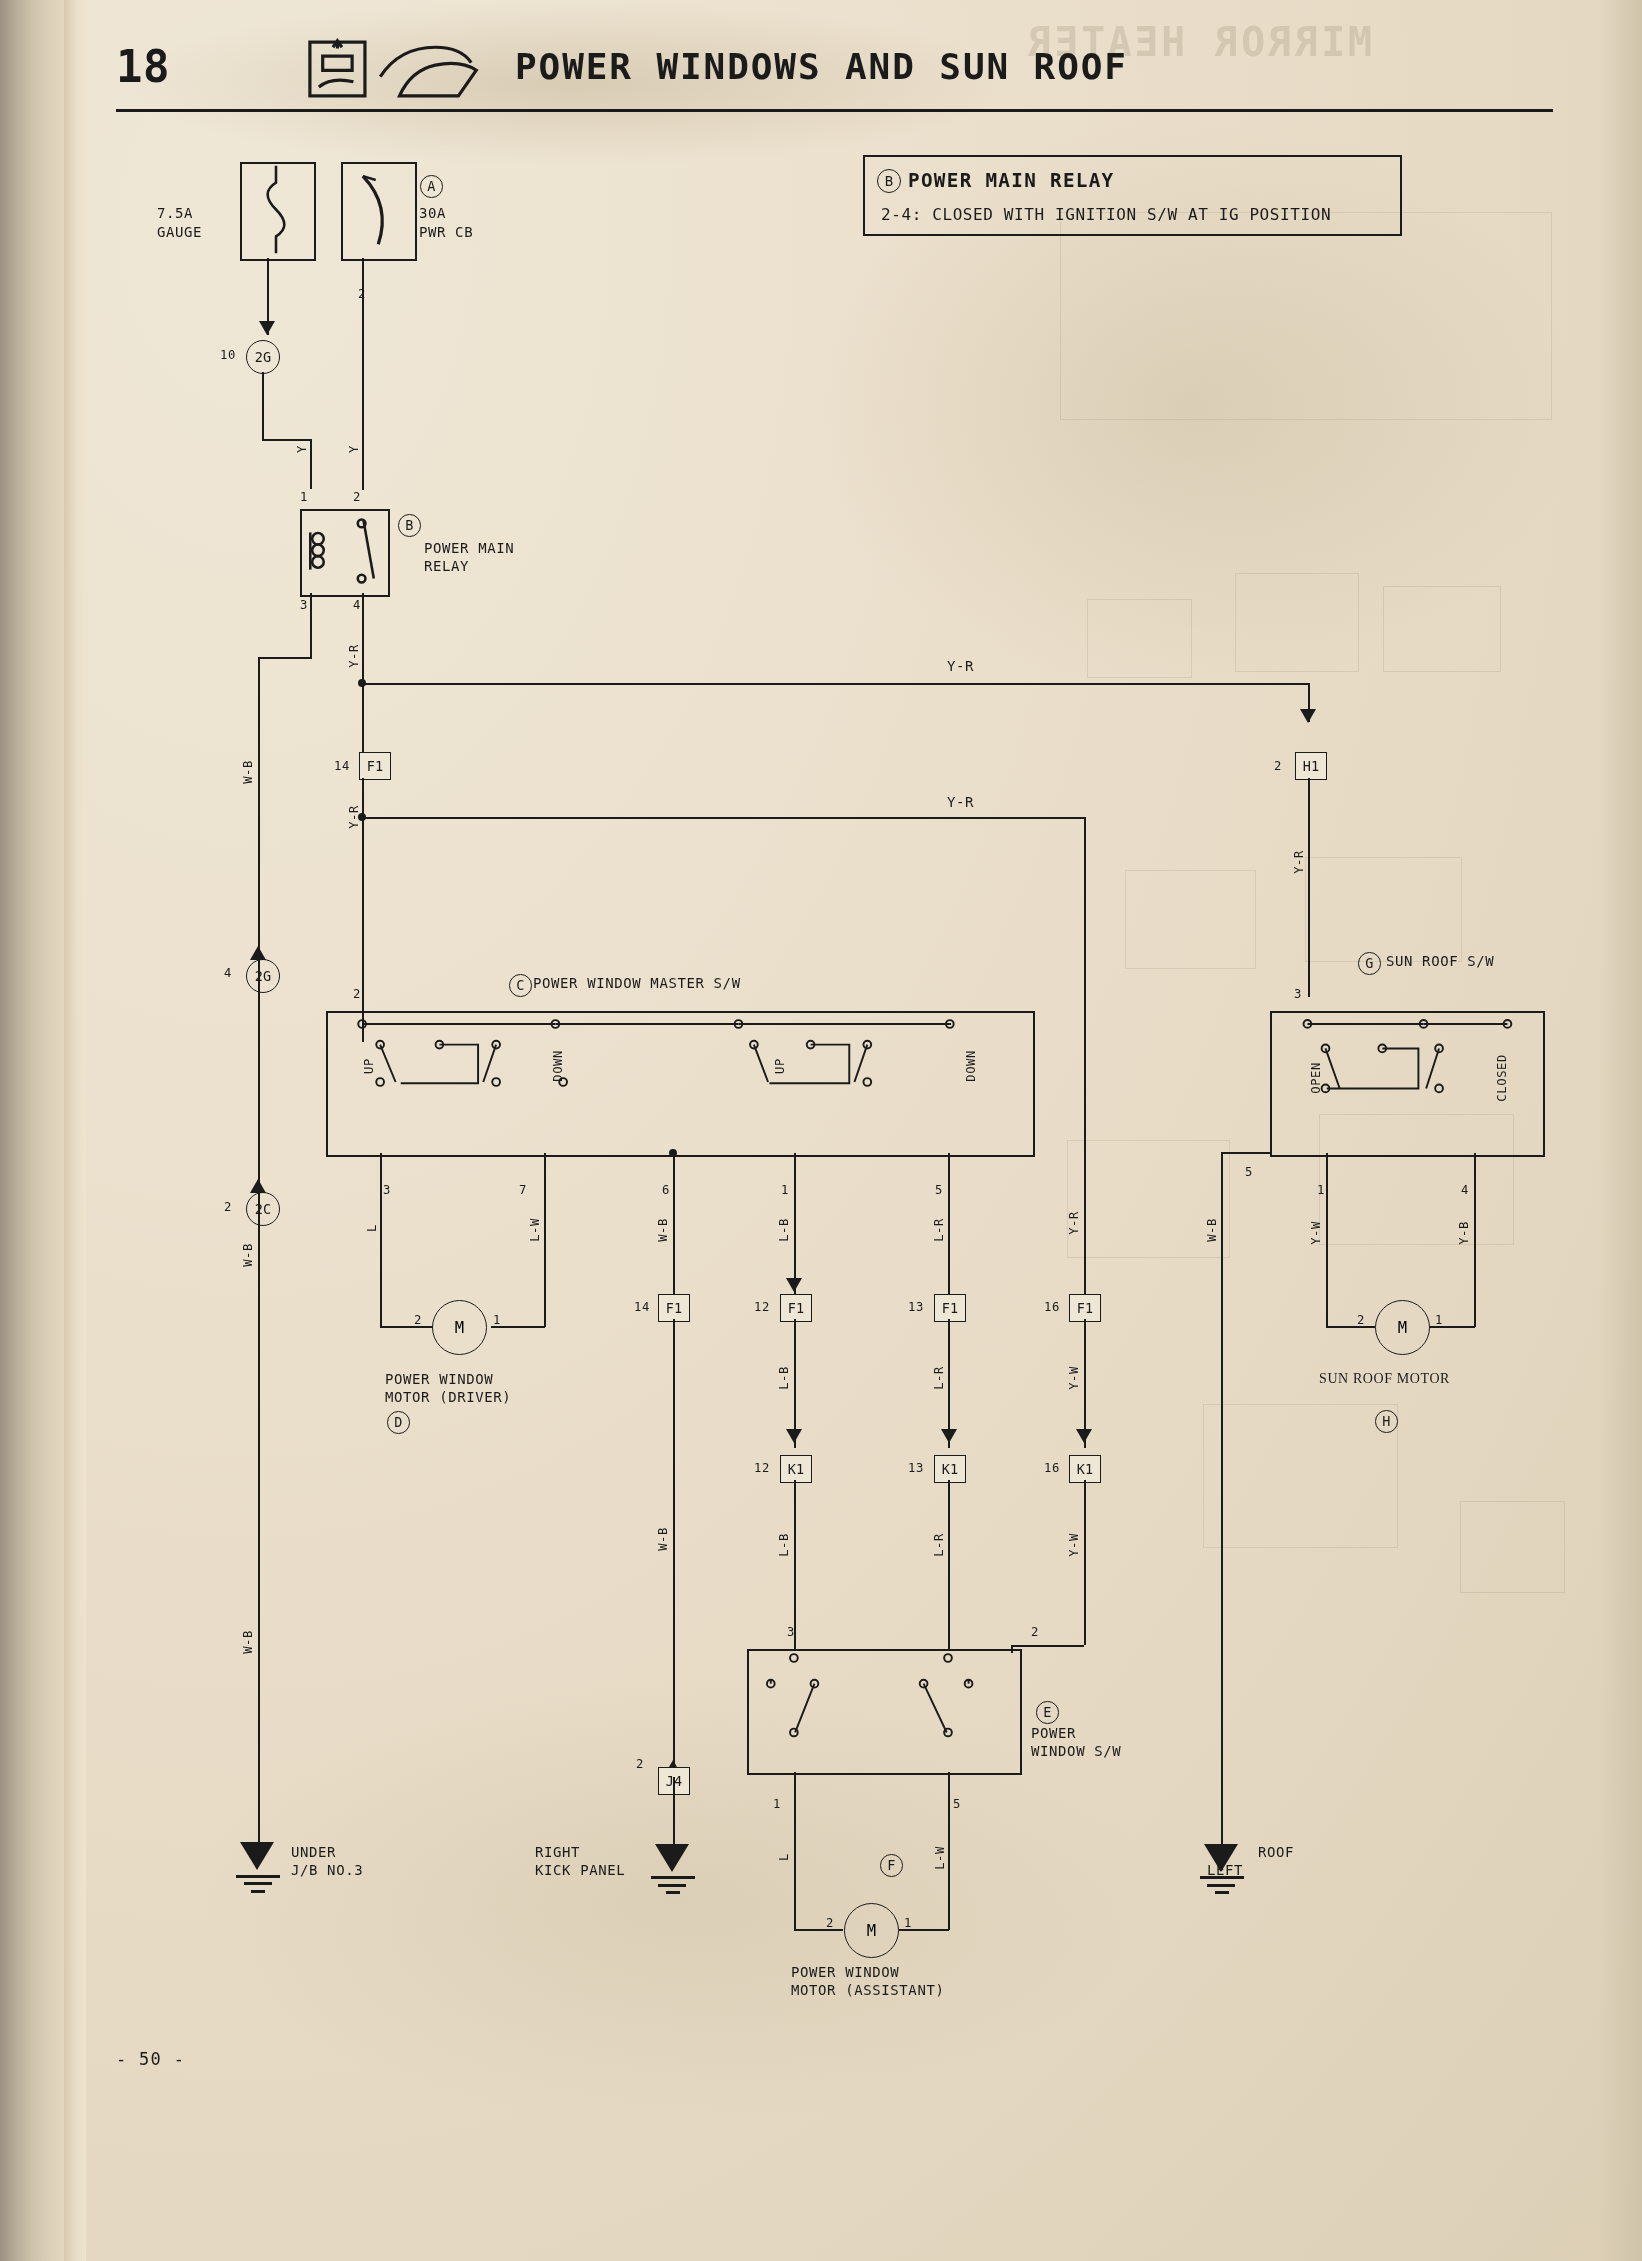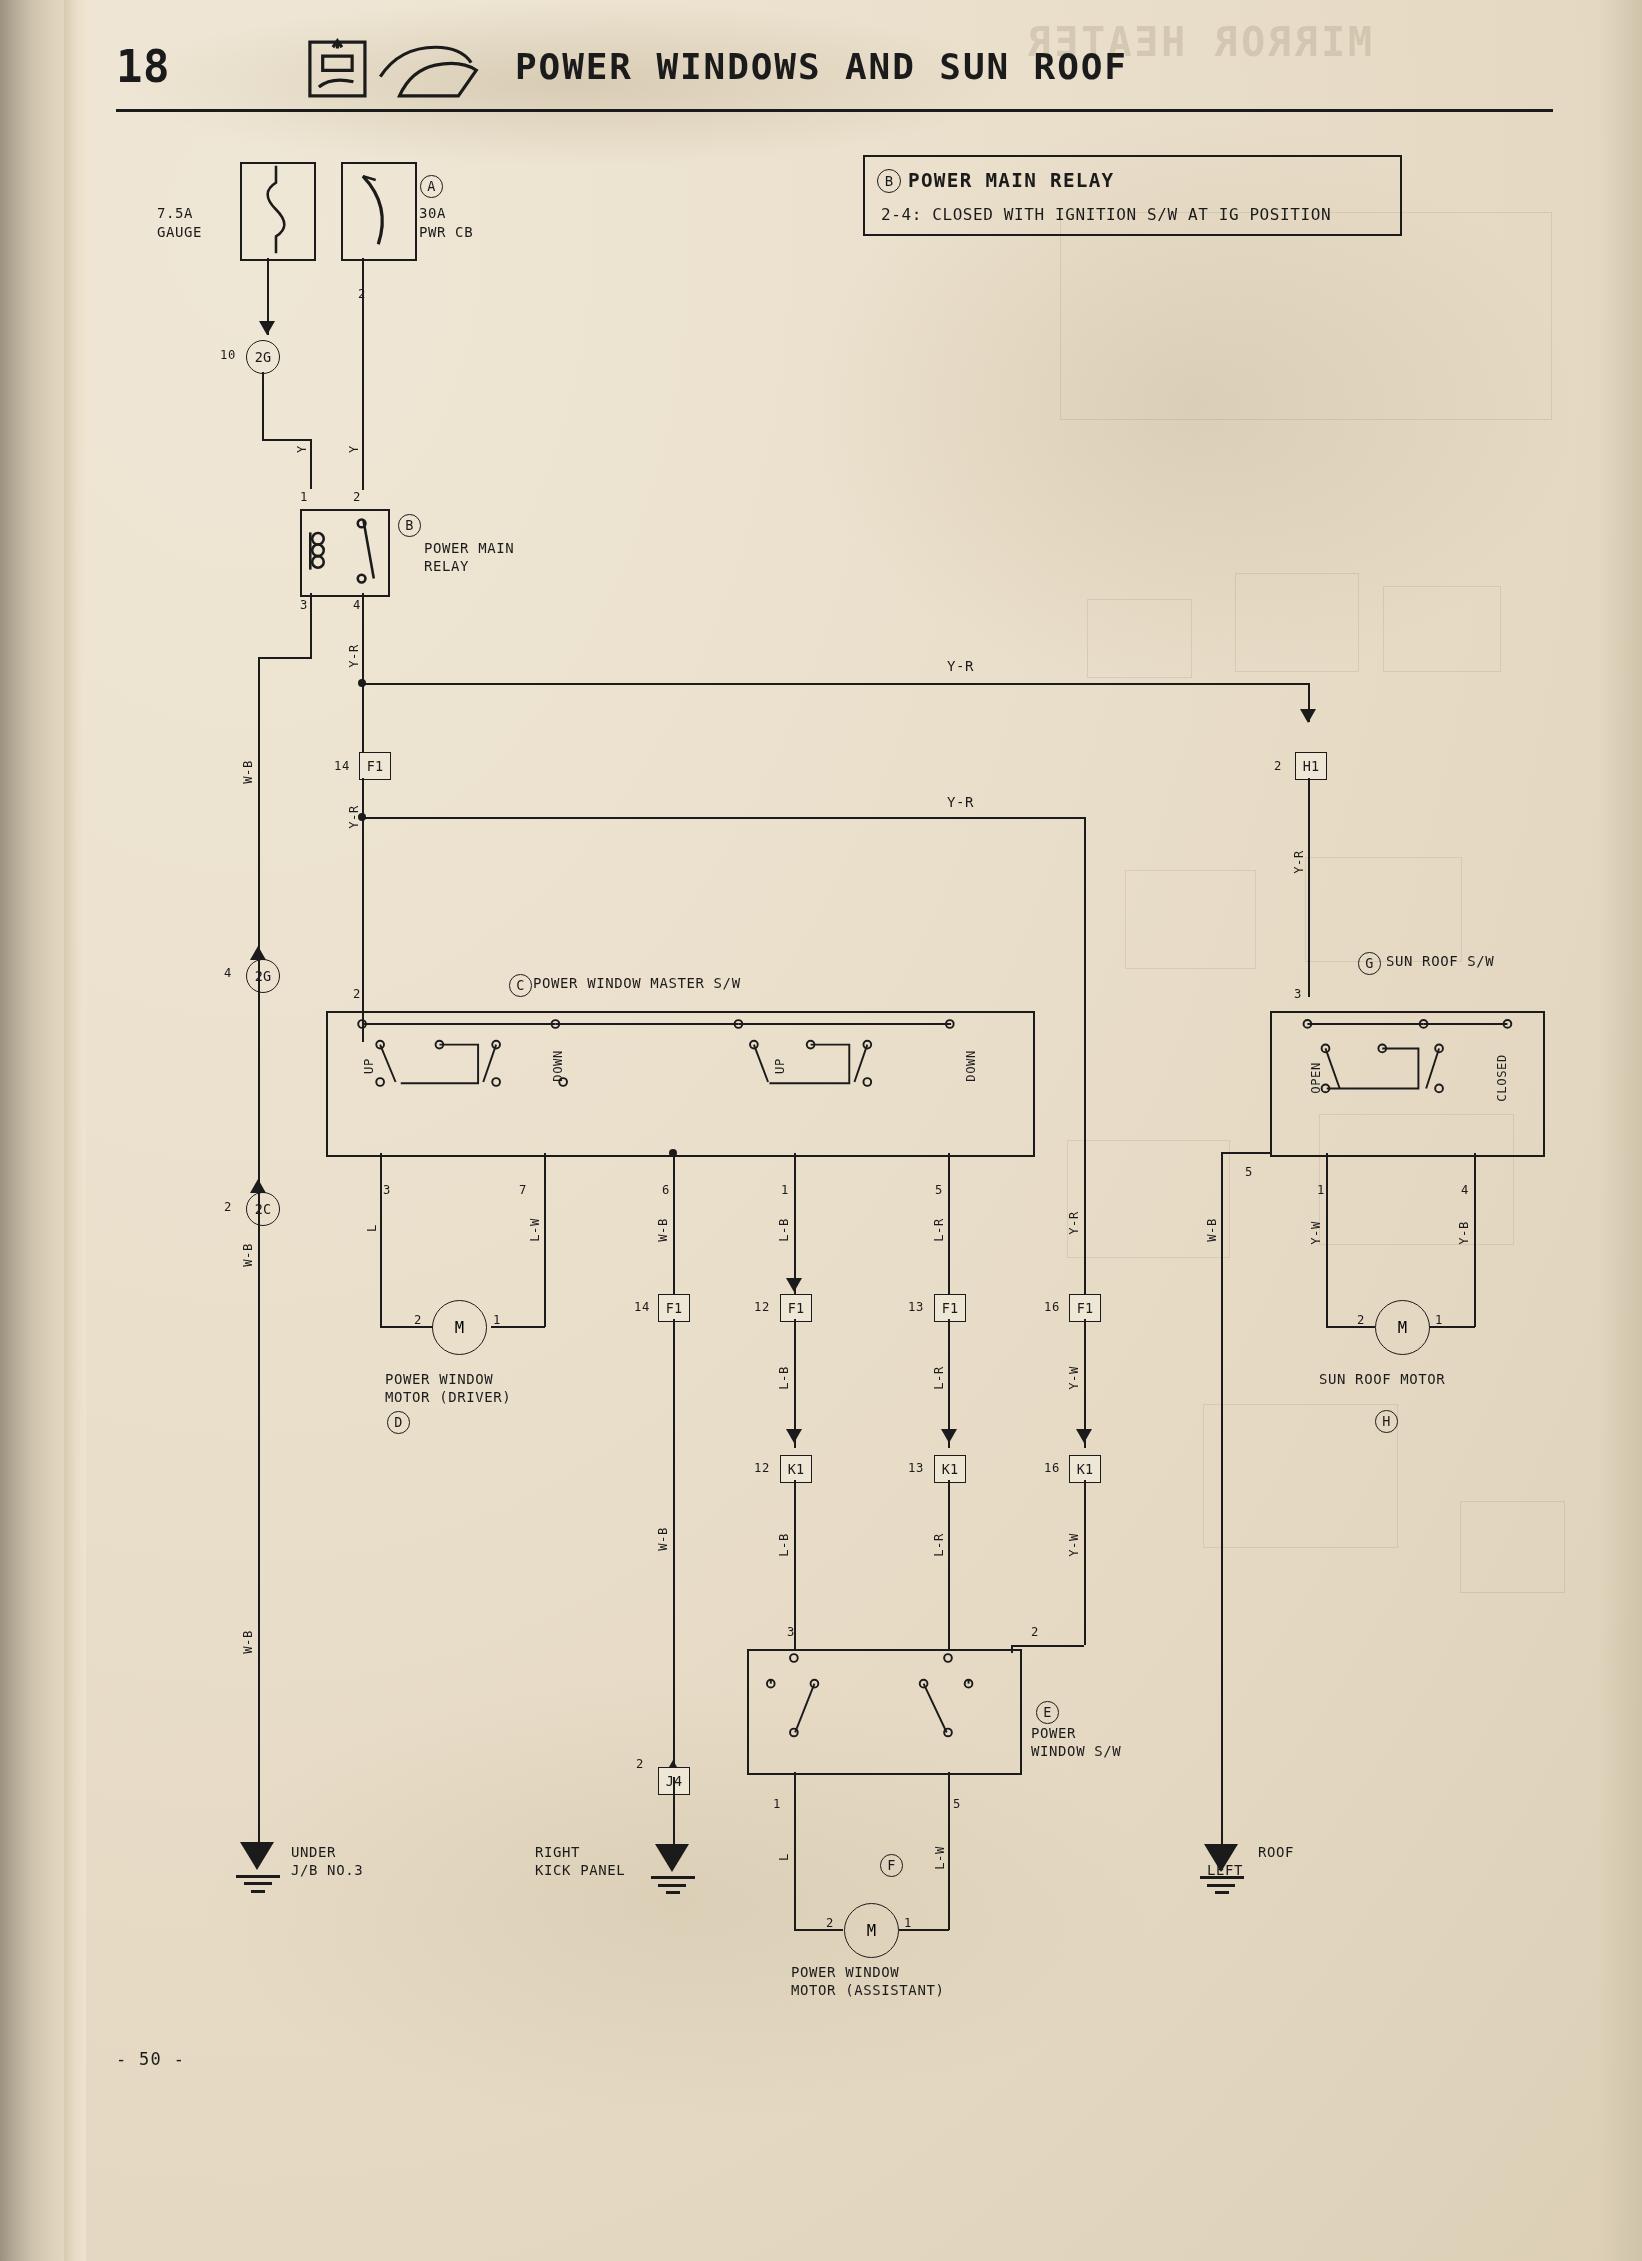--- a/index.html
+++ b/index.html
@@ -452,20 +452,20 @@
   <div class="wire v" style="left:1474px;top:1153px;height:174px;"></div>
   <div class="lbl sm vert" style="left:1309px;top:1221px;">Y-W</div>
   <div class="lbl sm vert" style="left:1457px;top:1221px;">Y-B</div>
   <div class="wire h" style="left:1326px;top:1326px;width:49px;"></div>
   <div class="wire h" style="left:1429px;top:1326px;width:46px;"></div>
   <div class="motor" style="left:1375px;top:1300px;width:53px;height:53px;">
     <span>M</span>
   </div>
   <div class="lbl sm" style="left:1357px;top:1313px;">2</div>
   <div class="lbl sm" style="left:1435px;top:1313px;">1</div>
-  <div class="lbl" style="left:1319px;top:1371px;">SUN ROOF MOTOR</div>
+  <div class="lbl" style="left:1319px;top:1371px;font-family:Liberation Serif, serif;">SUN ROOF MOTOR</div>
   <div class="circ" style="left:1375px;top:1410px;width:20.6px;height:20.6px;">
     <span>H</span>
   </div>
 
   <div class="footer">- 50 -</div>
 </div>
 
 
 </body></html>

